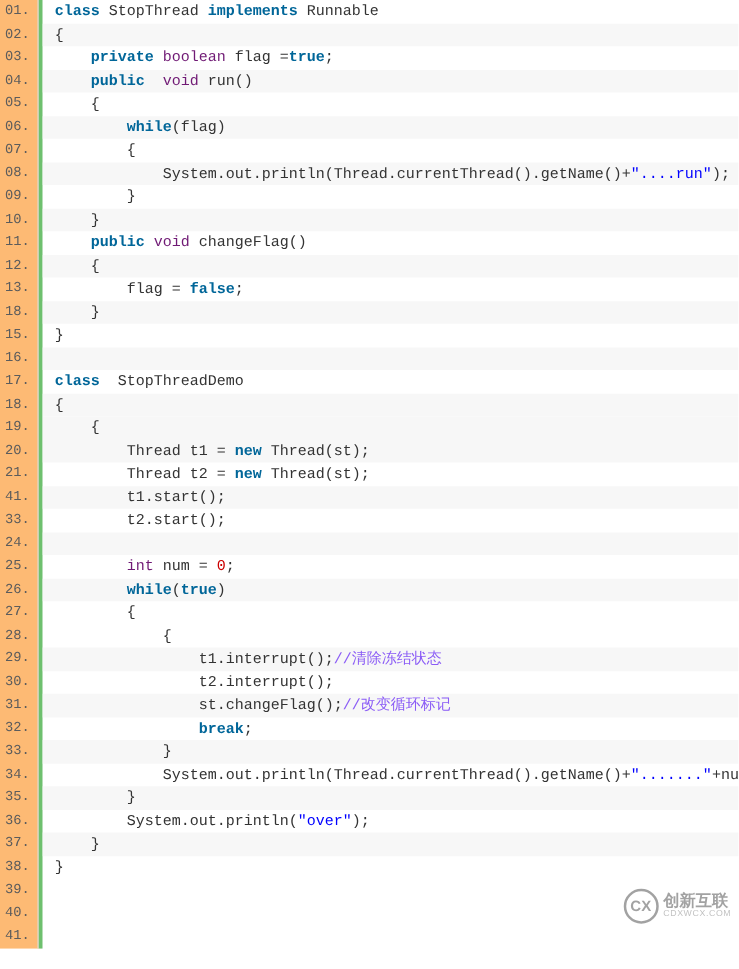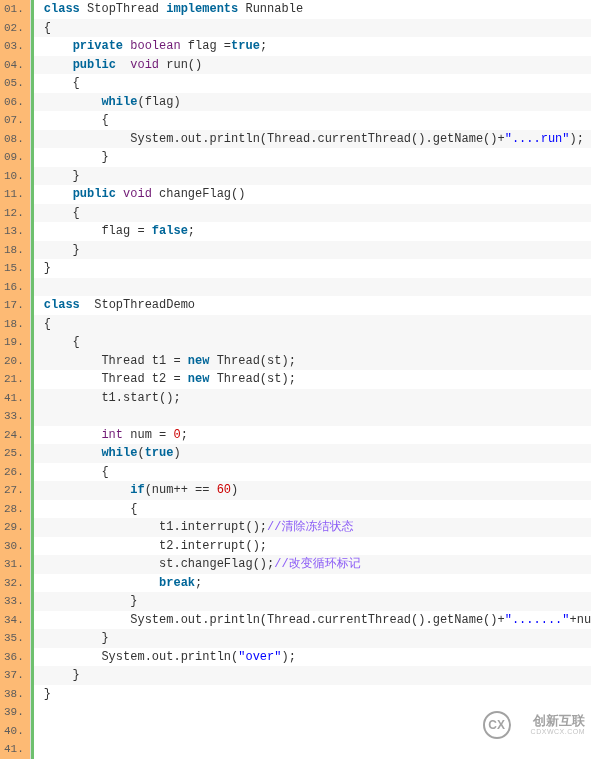--- a/index.html
+++ b/index.html
@@ -48,25 +48,25 @@
   .str   { color: #0000ff; }
   .num   { color: #cc0000; }
   .cmt   { color: #8b5cf6; }
   .cls   { color: #333; }
   .watermark {
     position: absolute;
     right: 6px;
     bottom: 20px;
     opacity: 0.6;
     font-family: Arial, sans-serif;
-    text-align: right;
+    text-align: left;
     pointer-events: none;
     display: flex;
     align-items: center;
-    gap: 20px;
+    gap: 4px;
   }
   .wm-logo {
     width: 28px; height: 28px;
     border: 2px solid #666;
     border-radius: 50%;
     display: flex; align-items: center; justify-content: center;
     color: #666; font-weight: bold; font-size: 12px;
   }
   .wm-text { font-size: 13px; color: #666; line-height: 1.1; font-weight: bold; }
   .wm-sub  { font-size: 7px; color: #999; letter-spacing: 0.5px; }
@@ -134,25 +134,25 @@
       <div class="line"><span>        flag = </span><span class="kw">false</span><span>;</span></div>
       <div class="line alt"><span>    }</span></div>
       <div class="line"><span>}</span></div>
       <div class="line alt"><span></span></div>
       <div class="line"><span class="kw">class  </span><span class="cls">StopThreadDemo</span></div>
       <div class="line alt"><span>{</span></div>
       <div class="line alt"><span>    {</span></div>
       <div class="line alt"><span>        Thread t1 = </span><span class="kw">new </span><span>Thread(st);</span></div>
       <div class="line"><span>        Thread t2 = </span><span class="kw">new </span><span>Thread(st);</span></div>
       <div class="line alt"><span>        t1.start();</span></div>
+      <div class="line"><span>        t2.start();</span></div>
       <div class="line alt"><span></span></div>
       <div class="line"><span>        </span><span class="type">int </span><span>num = </span><span class="num">0</span><span>;</span></div>
       <div class="line alt"><span>        </span><span class="kw">while</span><span>(</span><span class="kw">true</span><span>)</span></div>
       <div class="line"><span>        {</span></div>
-      <div class="line alt"><span>            </span><span class="kw">if</span><span>(num++ == </span><span class="num">60</span><span>)</span></div>
       <div class="line"><span>            {</span></div>
       <div class="line alt"><span>                t1.interrupt();</span><span class="cmt">//清除冻结状态</span></div>
       <div class="line"><span>                t2.interrupt();</span></div>
       <div class="line alt"><span>                st.changeFlag();</span><span class="cmt">//改变循环标记</span></div>
       <div class="line"><span>                </span><span class="kw">break</span><span>;</span></div>
       <div class="line alt"><span>            }</span></div>
       <div class="line"><span>            System.out.println(Thread.currentThread().getName()+</span><span class="str">"......."</span><span>+num);</span></div>
       <div class="line alt"><span>        }</span></div>
       <div class="line"><span>        System.out.println(</span><span class="str">"over"</span><span>);</span></div>
       <div class="line alt"><span>    }</span></div>

